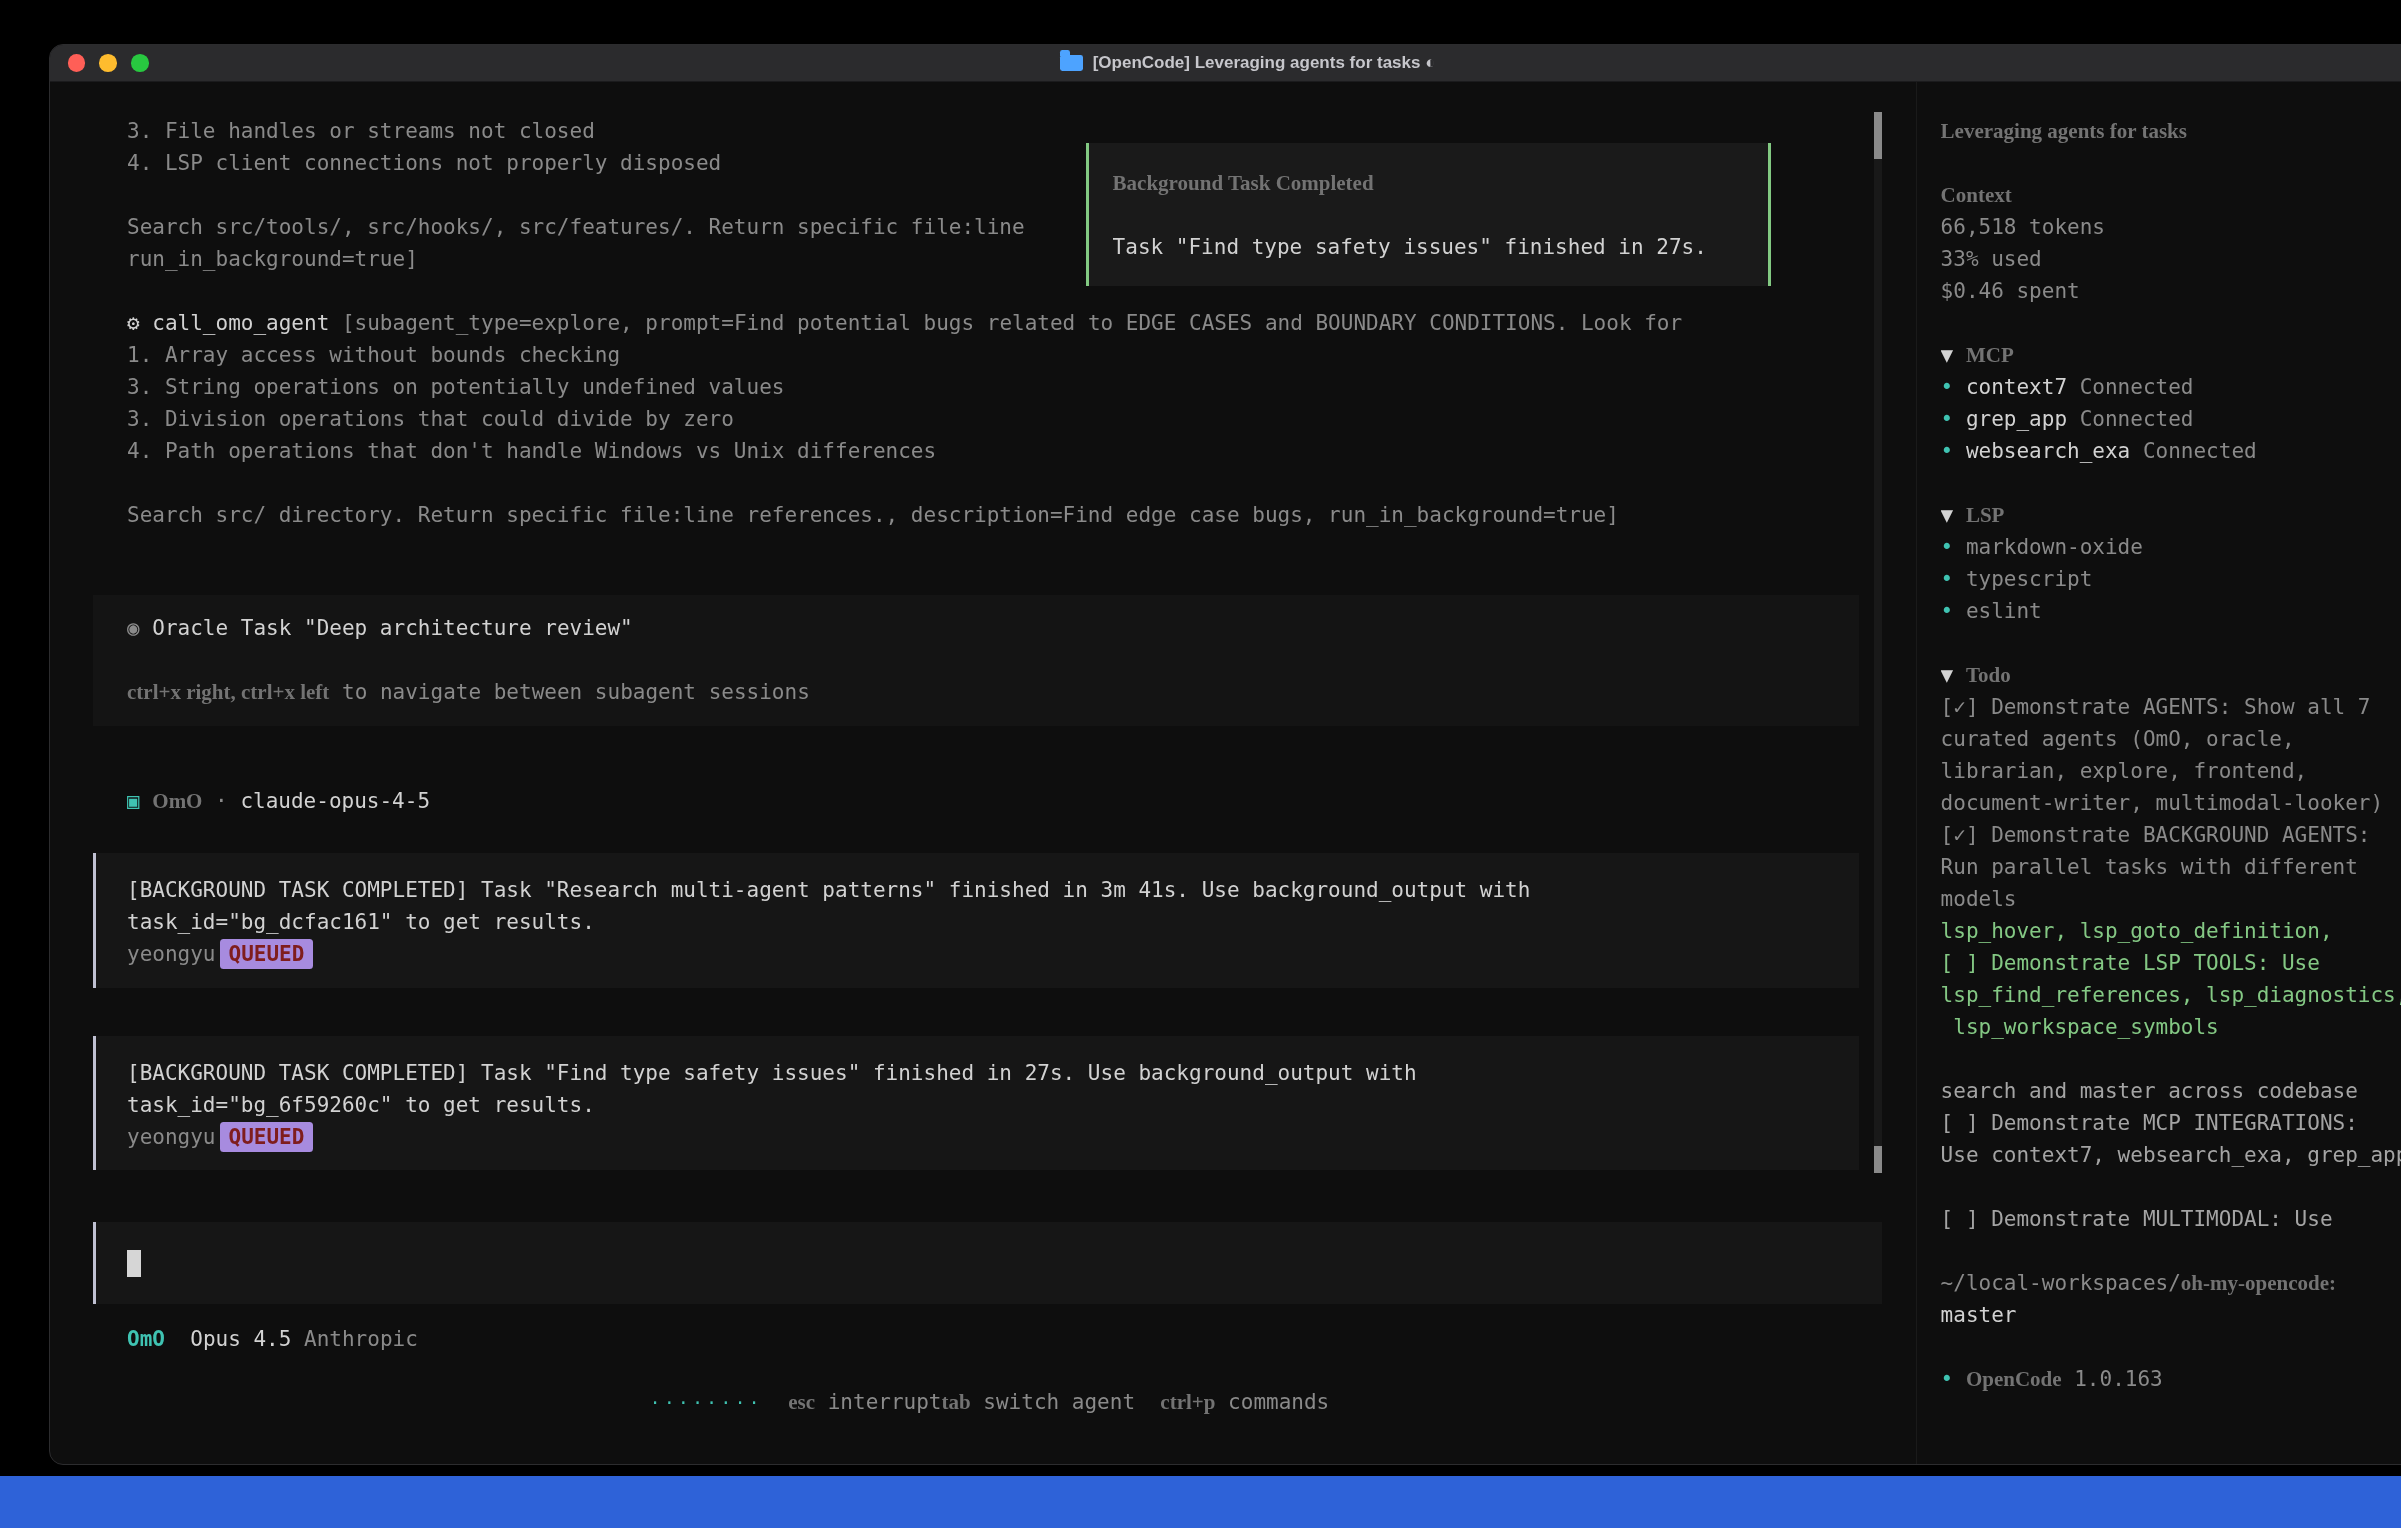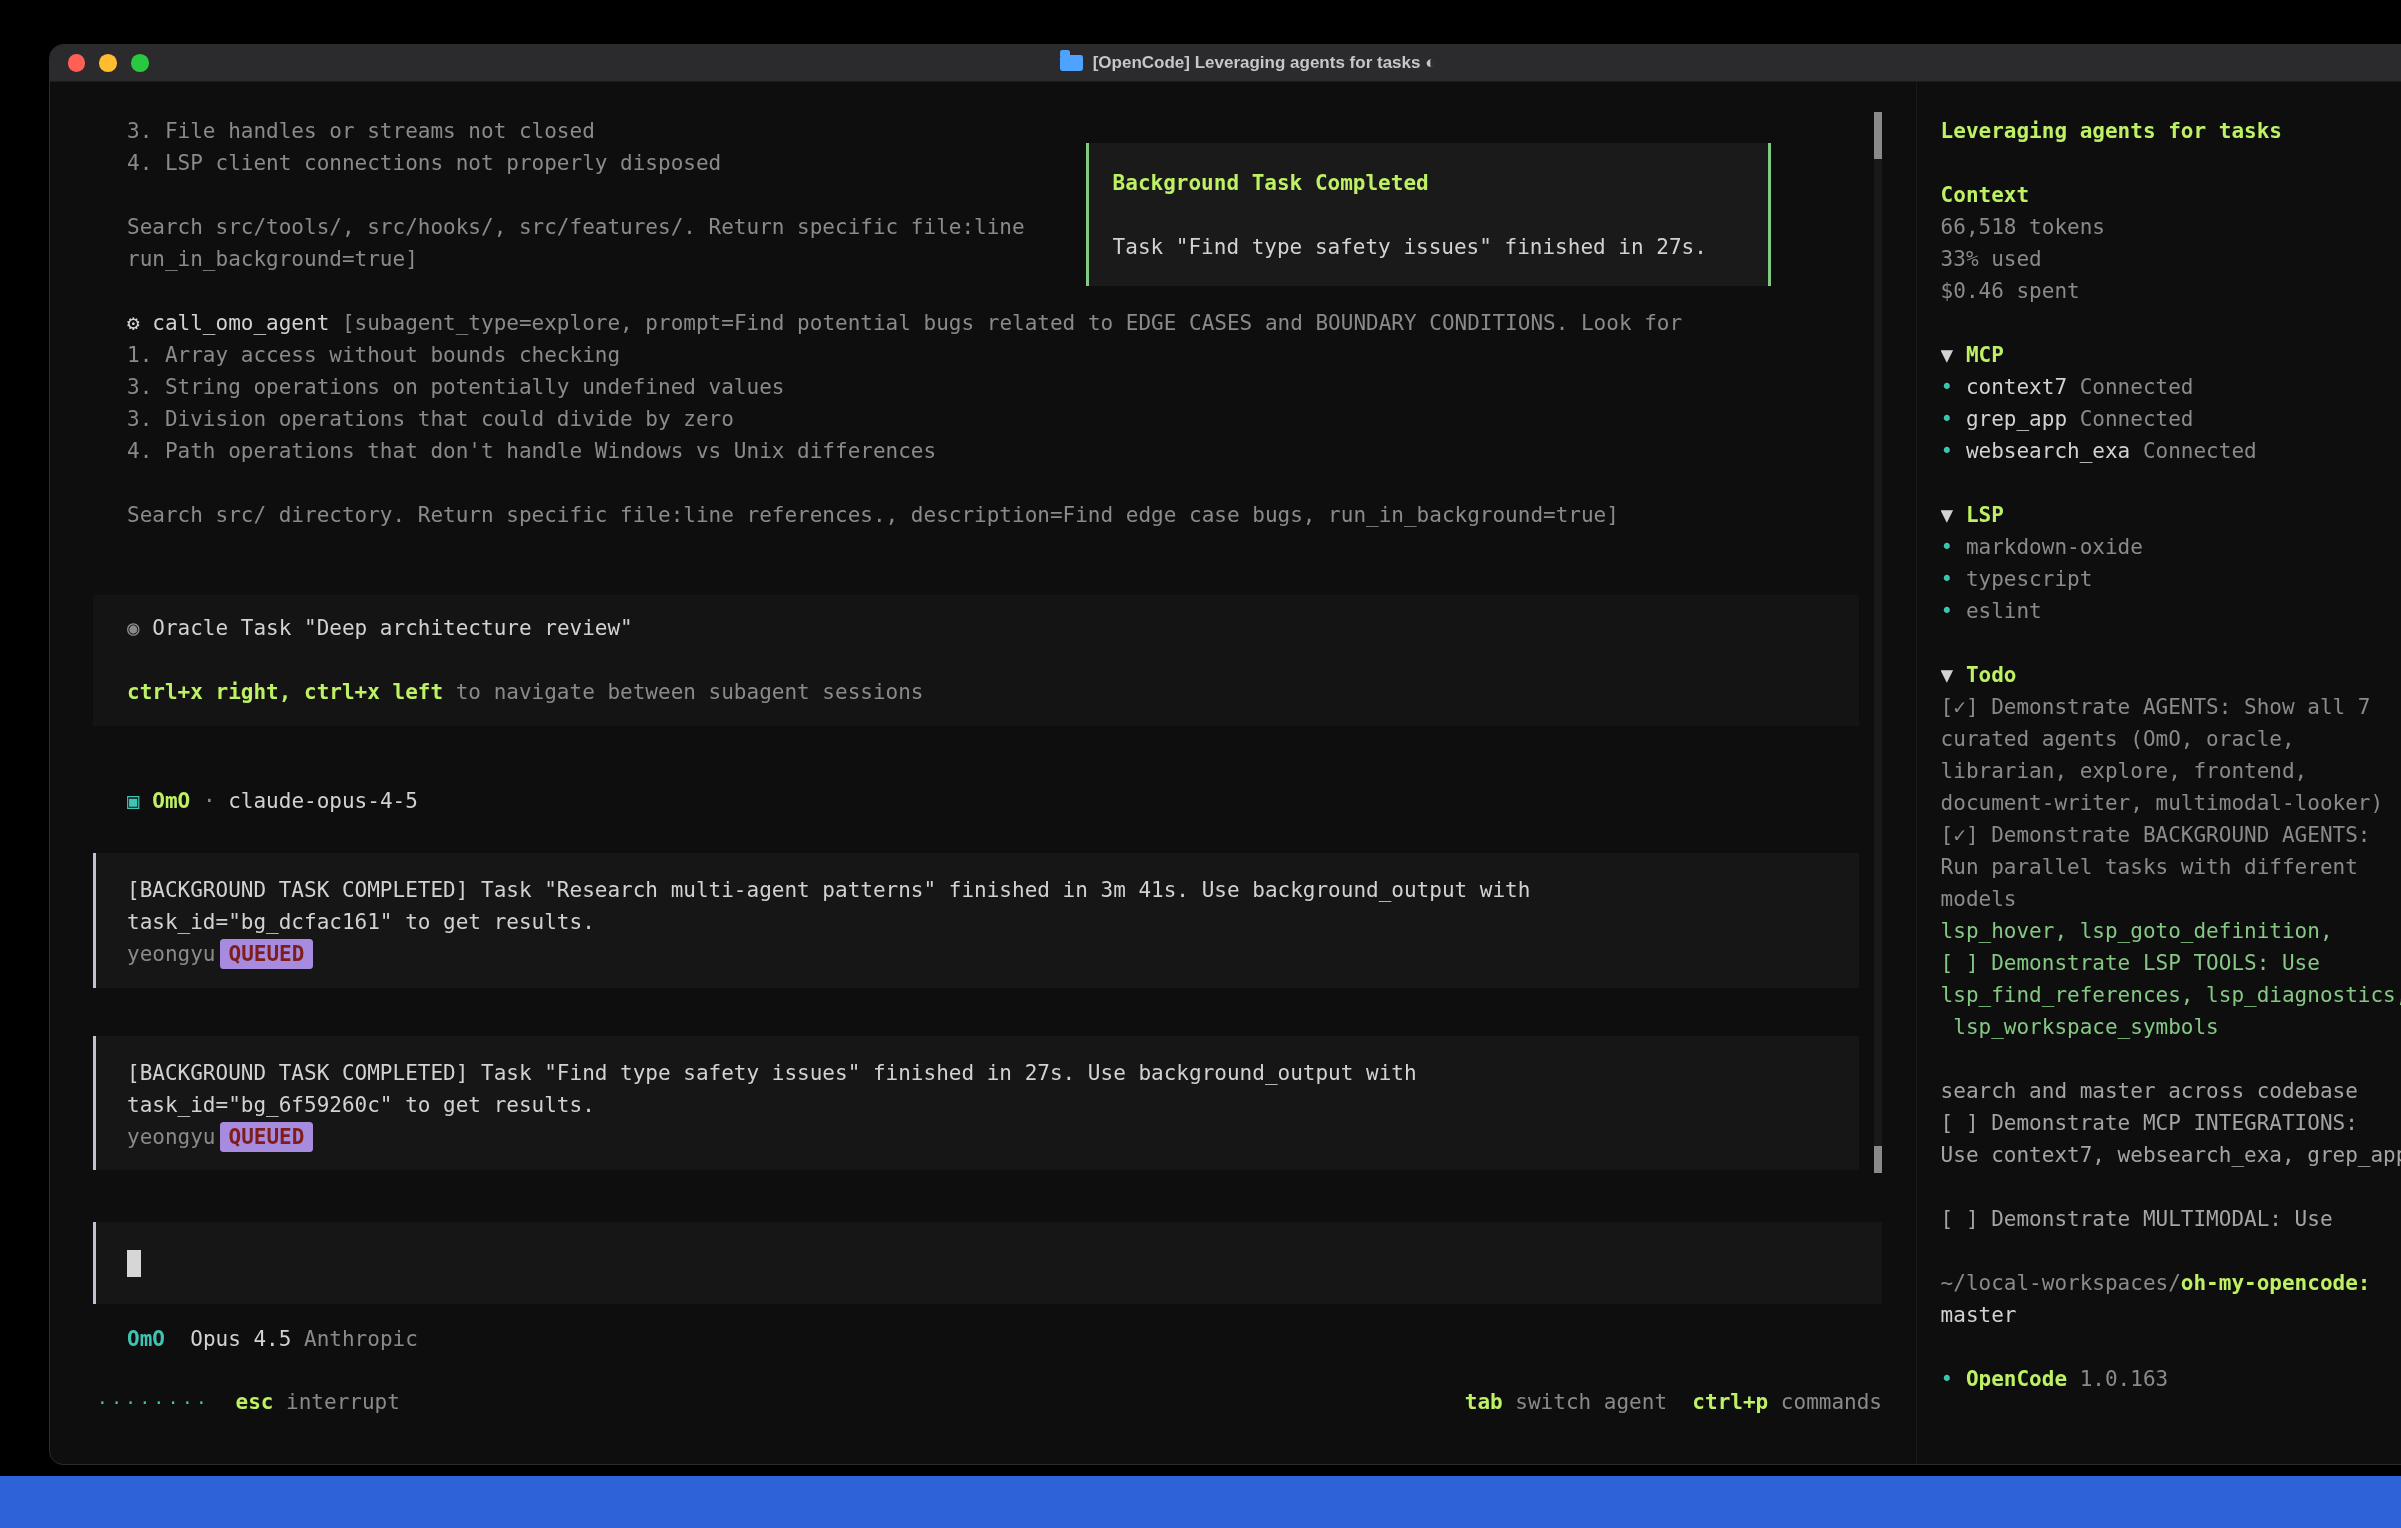--- a/index.html
+++ b/index.html
@@ -38,21 +38,21 @@
   .main { flex:1; position:relative; overflow:hidden; }
   .main-flow { padding:32.5px 0 0 43px; }
 
   .line { height:32px; line-height:32px; font-size:21px; white-space:pre; overflow:hidden; }
   .plain > .line { padding-left:34px; }
 
   
   .s-d  { color:#8a8a8a; }
   .s-d2 { color:#a4a4a4; }
   .s-l  { color:#d2d2d2; }
-  .s-w  { color:#bef264; font-weight:bold; }
+  .s-w  { color:#737373; font-weight:bold;font-family:Liberation Serif, serif; }
   .s-g  { color:#84c884; }
   .s-t  { color:#3fc3b2; }
   .s-tb { color:#3fc3b2; font-weight:bold; }
   .s-b  { background:#a78bdf; color:#7f1d1d; font-weight:bold; padding:3px 8.3px;
           border-radius:3.5px; margin-left:4.7px; }
   .s-sp { color:#3fc3b2; letter-spacing:3.5px; font-size:17.7px; }
 
   .oracle-panel { background:#141414; margin:64px 57px 0 0; padding:17.7px 0 17.7px 34px; }
 
   .agent-row { margin-top:59px; }
@@ -62,21 +62,21 @@
   .msg-1 { margin-top:36px; }
   .msg-2 { margin-top:48px; }
 
   .input-box { background:#161616; border-left:3px solid #c0c1d2; margin:52px 34px 0 0;
                height:82px; display:flex; align-items:center; padding-left:31px; }
   .cursor { width:14px; height:27px; background:#d6d6d6; display:inline-block; }
 
   .model-line { margin-top:19px; }
 
   .statusbar { position:absolute; left:47px; right:34px; top:1304px; height:32px;
-               display:flex; justify-content:space-between; }
+               display:flex; justify-content:center; }
 
   .notification { position:absolute; left:1036px; top:61px; width:685px; z-index:5;
                   background:#1a1a1a; border-left:3px solid #82c982; border-right:3px solid #82c982;
                   padding:23.6px 0 23.6px 23.6px; }
 
   
   .m-track { position:absolute; right:34px; top:29.5px; width:8.3px; height:1061px;
              background:#191919; z-index:2; }
   .m-thumb-top { position:absolute; top:0; left:0; width:8.3px; height:47px; background:#8a8a8a; }
   .m-thumb-bot { position:absolute; bottom:0; left:0; width:8.3px; height:26.6px; background:#8a8a8a; }

